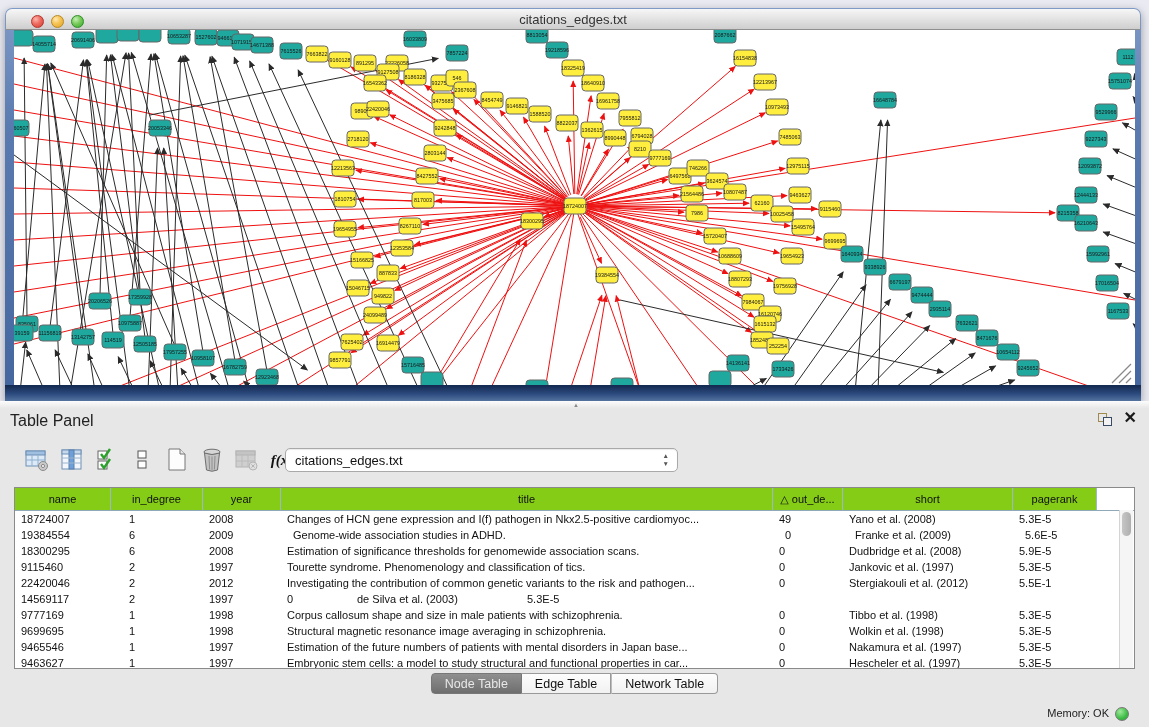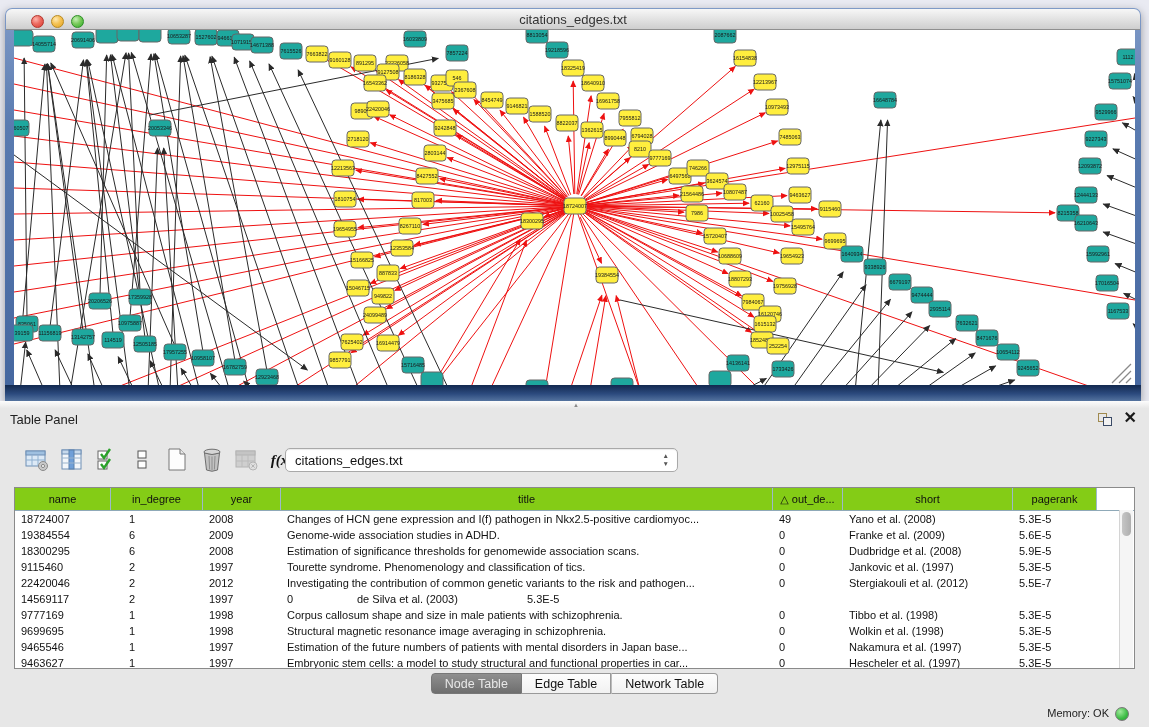--- a/index.html
+++ b/index.html
@@ -20,21 +20,21 @@
   .light.yellow{left:45px;background:radial-gradient(circle at 35% 30%,#ffe9b0,#f5c253 45%,#dfa123);border:1px solid #b98a1e;}
   .light.green{left:65px;background:radial-gradient(circle at 35% 30%,#c4f0b4,#79ca5b 45%,#2fab28);border:1px solid #2c8f25;}
   .canvas{position:absolute;left:9px;top:22px;width:1121px;height:355px;background:#fff;overflow:hidden;}
   .bottom-bar{position:absolute;left:0;bottom:0;width:100%;height:16px;
     background:linear-gradient(#12294f,#2c4a7e 55%,#54739f);}
 
   
   .panel{position:absolute;left:0;top:401px;width:1149px;height:326px;background:#e7e7e7;}
   .divider{position:absolute;left:0;top:0;width:100%;height:8px;background:linear-gradient(#fcfcfc,#e6e6e6);}
   .divider-handle{position:absolute;left:569px;top:2px;width:14px;height:4px;color:#8a8a8a;font-size:6px;line-height:4px;text-align:center;}
-  .panel-title{position:absolute;left:10px;top:11px;font-size:13px;color:#222;}
+  .panel-title{position:absolute;left:10px;top:11px;font-size:16px;color:#222;}
   .panel-topright{position:absolute;right:12px;top:9px;display:flex;gap:10px;align-items:center;}
   .float-ic{width:16px;height:16px;position:relative;}
   .float-ic .sq1{position:absolute;left:0;top:3px;width:9px;height:9px;border:1.5px solid #a08a4f;box-sizing:border-box;background:#e7e7e7;}
   .float-ic .sq2{position:absolute;left:5px;top:7px;width:9px;height:9px;border:1.5px solid #3a4a66;box-sizing:border-box;background:#f2f2f2;}
   .close-ic{font-size:16px;font-weight:bold;color:#1a1a1a;line-height:16px;}
 
   .toolbar{position:absolute;left:20px;top:42px;height:34px;display:flex;align-items:center;}
   .tb-btn{width:34px;height:30px;display:flex;align-items:center;justify-content:center;margin-right:1px;}
   .fx{font-family:"Liberation Serif",serif;font-style:italic;font-weight:bold;font-size:15px;color:#111;}
   .combo{position:absolute;left:285px;top:47px;width:393px;height:24px;background:#fff;
@@ -898,21 +898,21 @@
           <div class="td" style="width: 78px;">2008</div>
           <div class="td" style="width: 492px;">Changes of HCN gene expression and I(f) pathogen in Nkx2.5-positive cardiomyoc...</div>
           <div class="td" style="width: 70px;">49</div>
           <div class="td" style="width: 170px;">Yano et al. (2008)</div>
           <div class="td" style="width: 84px;">5.3E-5</div>
         </div>
         <div class="trow">
           <div class="td" style="width: 96px;">19384554</div>
           <div class="td" style="width: 92px; padding-left: 18px;">6</div>
           <div class="td" style="width: 78px;">2009</div>
-          <div class="td" style="width: 492px;">Genome-wide association studies in ADHD.</div>
+          <div class="td" style="width: 492px; margin-left: 6px;">Genome-wide association studies in ADHD.</div>
           <div class="td" style="width: 70px;">0</div>
           <div class="td" style="width: 170px;">Franke et al. (2009)</div>
           <div class="td" style="width: 84px;">5.6E-5</div>
         </div>
         <div class="trow">
           <div class="td" style="width: 96px;">18300295</div>
           <div class="td" style="width: 92px; padding-left: 18px;">6</div>
           <div class="td" style="width: 78px;">2008</div>
           <div class="td" style="width: 492px;">Estimation of significance thresholds for genomewide association scans.</div>
           <div class="td" style="width: 70px;">0</div>
@@ -928,21 +928,21 @@
           <div class="td" style="width: 170px;">Jankovic et al. (1997)</div>
           <div class="td" style="width: 84px;">5.3E-5</div>
         </div>
         <div class="trow">
           <div class="td" style="width: 96px;">22420046</div>
           <div class="td" style="width: 92px; padding-left: 18px;">2</div>
           <div class="td" style="width: 78px;">2012</div>
           <div class="td" style="width: 492px;">Investigating the contribution of common genetic variants to the risk and pathogen...</div>
           <div class="td" style="width: 70px;">0</div>
           <div class="td" style="width: 170px;">Stergiakouli et al. (2012)</div>
-          <div class="td" style="width: 84px;">5.5E-7</div>
+          <div class="td" style="width: 84px;">5.5E-1</div>
         </div>
         <div class="trow">
           <div class="td" style="width: 96px;">14569117</div>
           <div class="td" style="width: 92px; padding-left: 18px;">2</div>
           <div class="td" style="width: 78px;">1997</div>
           <div class="td" style="width: 70px;">0</div>
           <div class="td" style="width: 170px;">de Silva et al. (2003)</div>
           <div class="td" style="width: 84px;">5.3E-5</div>
         </div>
         <div class="trow">

